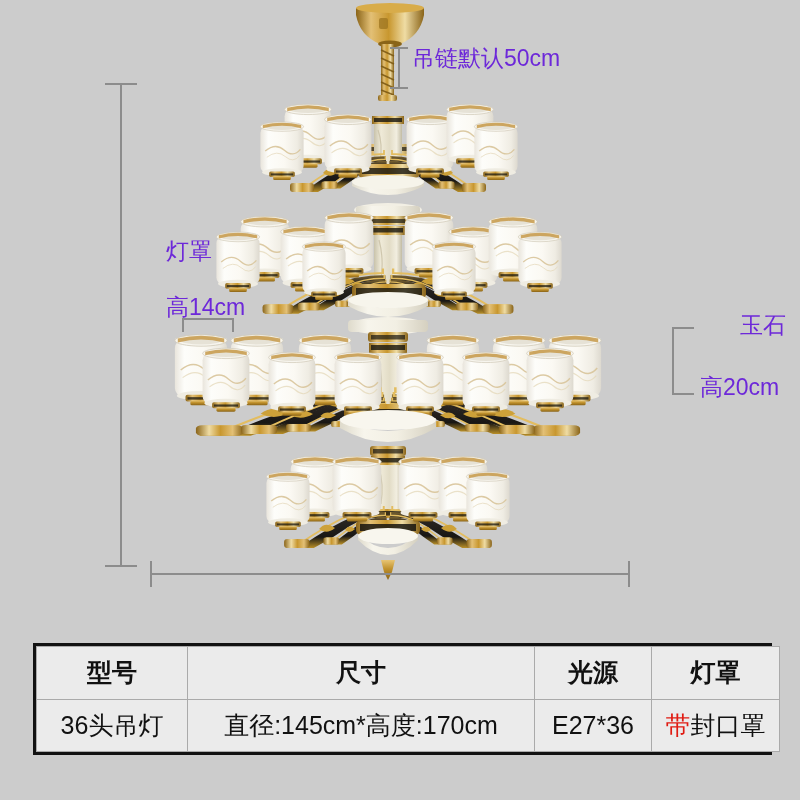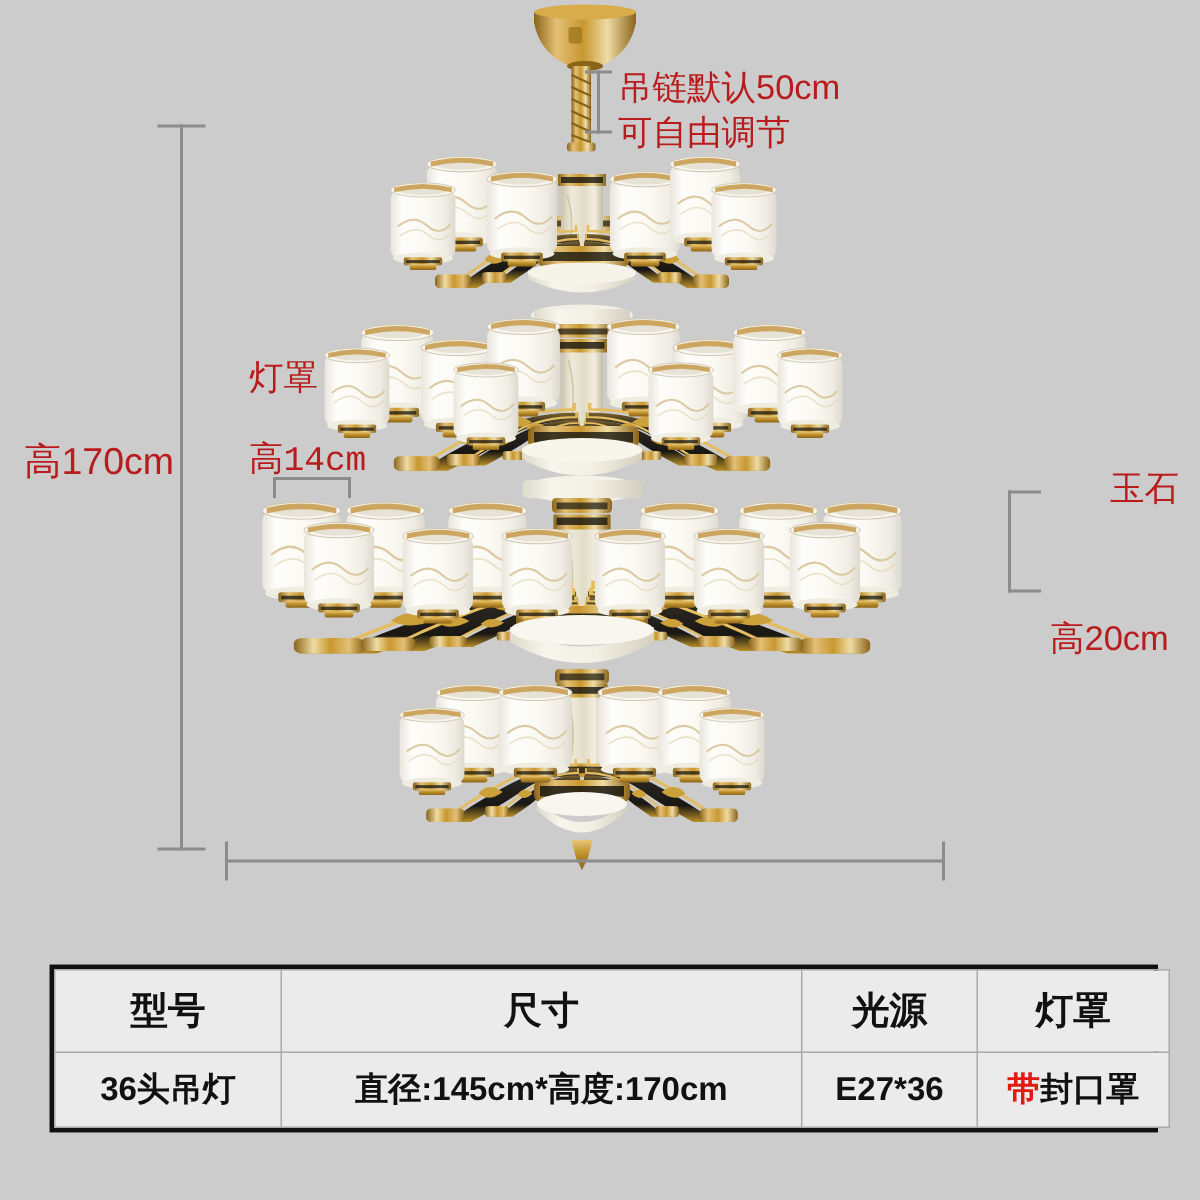--- a/index.html
+++ b/index.html
@@ -8,21 +8,21 @@
     background:#cccccc;
     font-family:"Liberation Sans","DejaVu Sans",sans-serif;
     position:relative;overflow:hidden;
     -webkit-font-smoothing:antialiased;
   }
   #stage{position:absolute;inset:0;width:800px;height:800px;}
 
   
   .anno{
     position:absolute;
-    color:#b91c1c;
+    color:#6d28d9;
     font-size:23px;
     line-height:31px;
     white-space:pre;
     letter-spacing:0px;
   }
   .anno.big{font-size:25px;line-height:33px;}
 
   
   .rule-v{position:absolute;background:#8c8c8c;width:2px;}
   .rule-h{position:absolute;background:#8c8c8c;height:2px;}
@@ -49,21 +49,21 @@
   .spec-table td{
     border:1px solid #aaa;
     text-align:center;
     vertical-align:middle;
     background:#ebebeb;
     color:#111;
     font-size:25px;
     padding:0;
   }
   .spec-table tr.head td{font-weight:bold;font-size:25px;}
-  .spec-table tr.body td{font-weight:bold;font-size:22px;}
+  .spec-table tr.body td{font-weight:normal;font-size:25px;}
   .c1{width:150px;}
   .c2{width:346px;}
   .c3{width:116px;}
   .c4{width:127px;}
   .red{color:#e01b12;}
 </style>
 </head>
 <body style="background: rgb(204, 204, 204);">
 
 <div id="stage">
@@ -308,43 +308,41 @@
       <path d="M358 534 Q388 562 418 534 L418 540 Q388 570 358 540 Z" fill="url(#bowlg)"></path>
       <ellipse cx="388" cy="536" rx="30" ry="8" fill="#f8f6ee"></ellipse>
       <path d="M381 560 L395 560 L392 572 L388 580 L384 572 Z" fill="url(#goldv)"></path>
     </g>
   </svg>
   </div>
 
   <div class="rule-v" style="left:120px;top:83px;height:484px;"></div>
   <div class="tick-h" style="left:105px;top:83px;width:32px;"></div>
   <div class="tick-h" style="left:105px;top:565px;width:32px;"></div>
-  <div class="anno big" style="left:16px;top:292px;">高170cm</div>
 
   <div class="rule-h" style="left:150px;top:573px;width:480px;"></div>
   <div class="tick-v" style="left:150px;top:561px;height:26px;"></div>
   <div class="tick-v" style="left:628px;top:561px;height:26px;"></div>
 
   <div class="rule-v" style="left:398px;top:47px;height:42px;"></div>
   <div class="tick-h" style="left:390px;top:47px;width:18px;"></div>
   <div class="tick-h" style="left:390px;top:87px;width:18px;"></div>
   <div class="anno" style="left:412px;top:43px;">吊链默认50cm</div>
-  <div class="anno" style="left:412px;top:73px;">可自由调节</div>
 
   <div class="anno" style="left:166px;top:236px;">灯罩</div>
-  <div class="anno" style="left:166px;top:292px;font-family:Liberation Mono, monospace;">高14cm</div>
+  <div class="anno" style="left:166px;top:292px;">高14cm</div>
   <div class="rule-h" style="left:182px;top:318px;width:52px;"></div>
   <div class="tick-v" style="left:182px;top:318px;height:14px;"></div>
   <div class="tick-v" style="left:232px;top:318px;height:14px;"></div>
 
   <div class="rule-v" style="left:672px;top:327px;height:68px;"></div>
   <div class="tick-h" style="left:672px;top:327px;width:22px;"></div>
   <div class="tick-h" style="left:672px;top:393px;width:22px;"></div>
   <div class="anno" style="left:740px;top:310px;">玉石</div>
-  <div class="anno" style="left:700px;top:372px;margin-top:38px;">高20cm</div>
+  <div class="anno" style="left:700px;top:372px;">高20cm</div>
 
   <div class="spec-table">
     <table>
       <tbody>
           <tr class="head">
         <td class="c1">型号</td>
         <td class="c2">尺寸</td>
         <td class="c3">光源</td>
         <td class="c4">灯罩</td>
       </tr>

